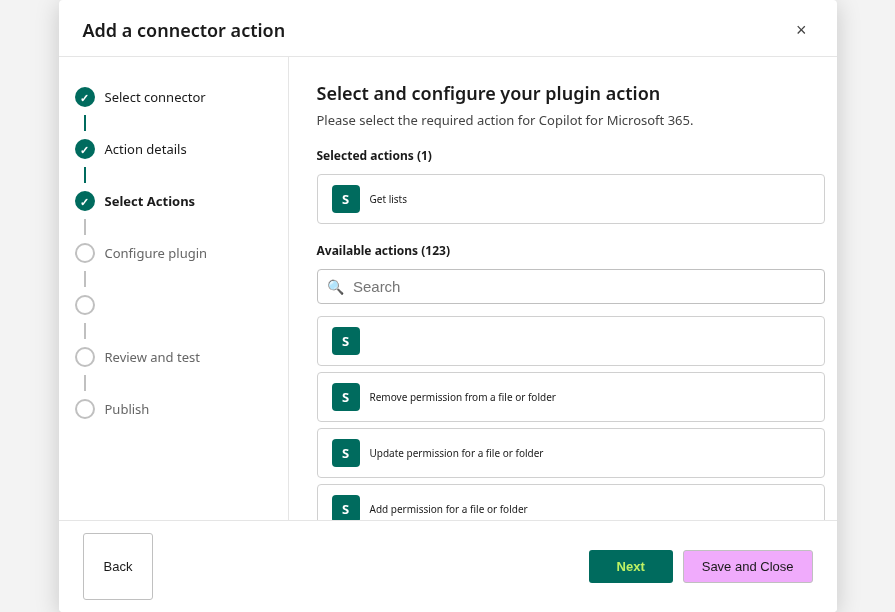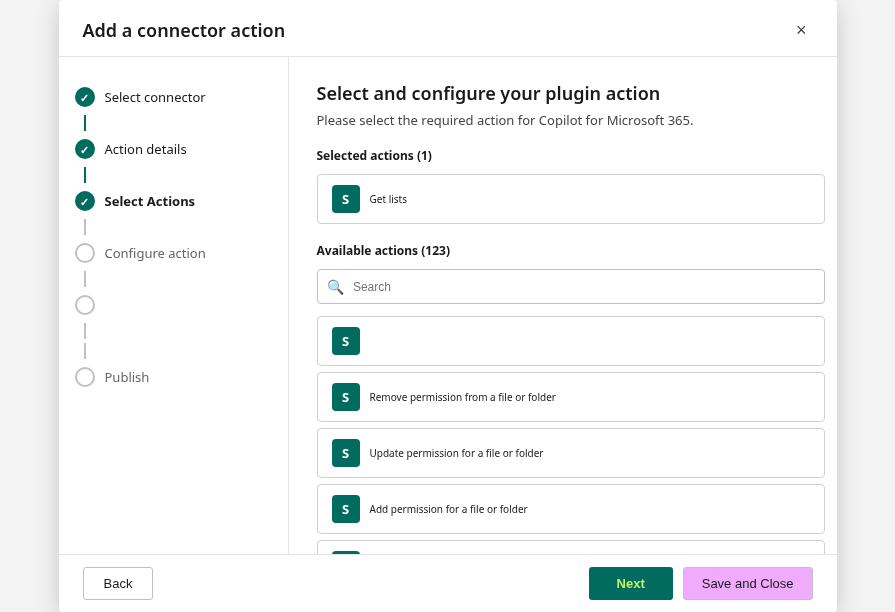--- a/index.html
+++ b/index.html
@@ -184,21 +184,21 @@
       border-radius: 4px;
       padding: 7px 10px;
       margin-bottom: 12px;
       gap: 8px;
       background: #fff;
     }
     .search-box input {
       border: none;
       outline: none;
       flex: 1;
-      font-size: 12px;
+      font-size: 15px;
       color: #ec4899;
       background: transparent;
     }
     .search-icon-char {
       color: #888;
       font-size: 14px;
     }
     .actions-scroll {
       flex: 1;
       overflow-y: auto;
@@ -228,21 +228,21 @@
       justify-content: space-between;
       padding: 12px 24px;
       border-top: 1px solid #e5e5e5;
       flex-shrink: 0;
       background: #fff;
     }
     .btn-back {
       background: #fff;
       border: 1px solid #c0c0c0;
       border-radius: 3px;
-      padding: 8px 20px;
+      padding: 25px 20px;
       font-size: 13px;
       cursor: pointer;
       color: #1a1a1a;
     }
     .footer-right {
       display: flex;
       gap: 10px;
     }
     .btn-next {
       background: #006b5e;
@@ -307,32 +307,38 @@
           </div>
           <span class="step-label active">Select Actions</span>
         </div>
         <div style="display: flex; padding-left: 25px;">
           <div class="step-connector"></div>
         </div>
         <div class="step-item">
           <div class="step-line-container">
             <div class="step-circle inactive"></div>
           </div>
-          <span class="step-label inactive">Configure action</span>
+          <span class="step-label inactive">Configure plugin</span>
         </div>
         <div style="display: flex; padding-left: 25px;">
           <div class="step-connector"></div>
         </div>
         <div class="step-item">
           <div class="step-line-container">
             <div class="step-circle inactive"></div>
           </div>
         </div>
         <div style="display: flex; padding-left: 25px;">
           <div class="step-connector"></div>
+        </div>
+        <div class="step-item">
+          <div class="step-line-container">
+            <div class="step-circle inactive"></div>
+          </div>
+          <span class="step-label inactive">Review and test</span>
         </div>
         <div style="display: flex; padding-left: 25px;">
           <div class="step-connector"></div>
         </div>
         <div class="step-item">
           <div class="step-line-container">
             <div class="step-circle inactive"></div>
           </div>
           <span class="step-label inactive">Publish</span>
         </div>

